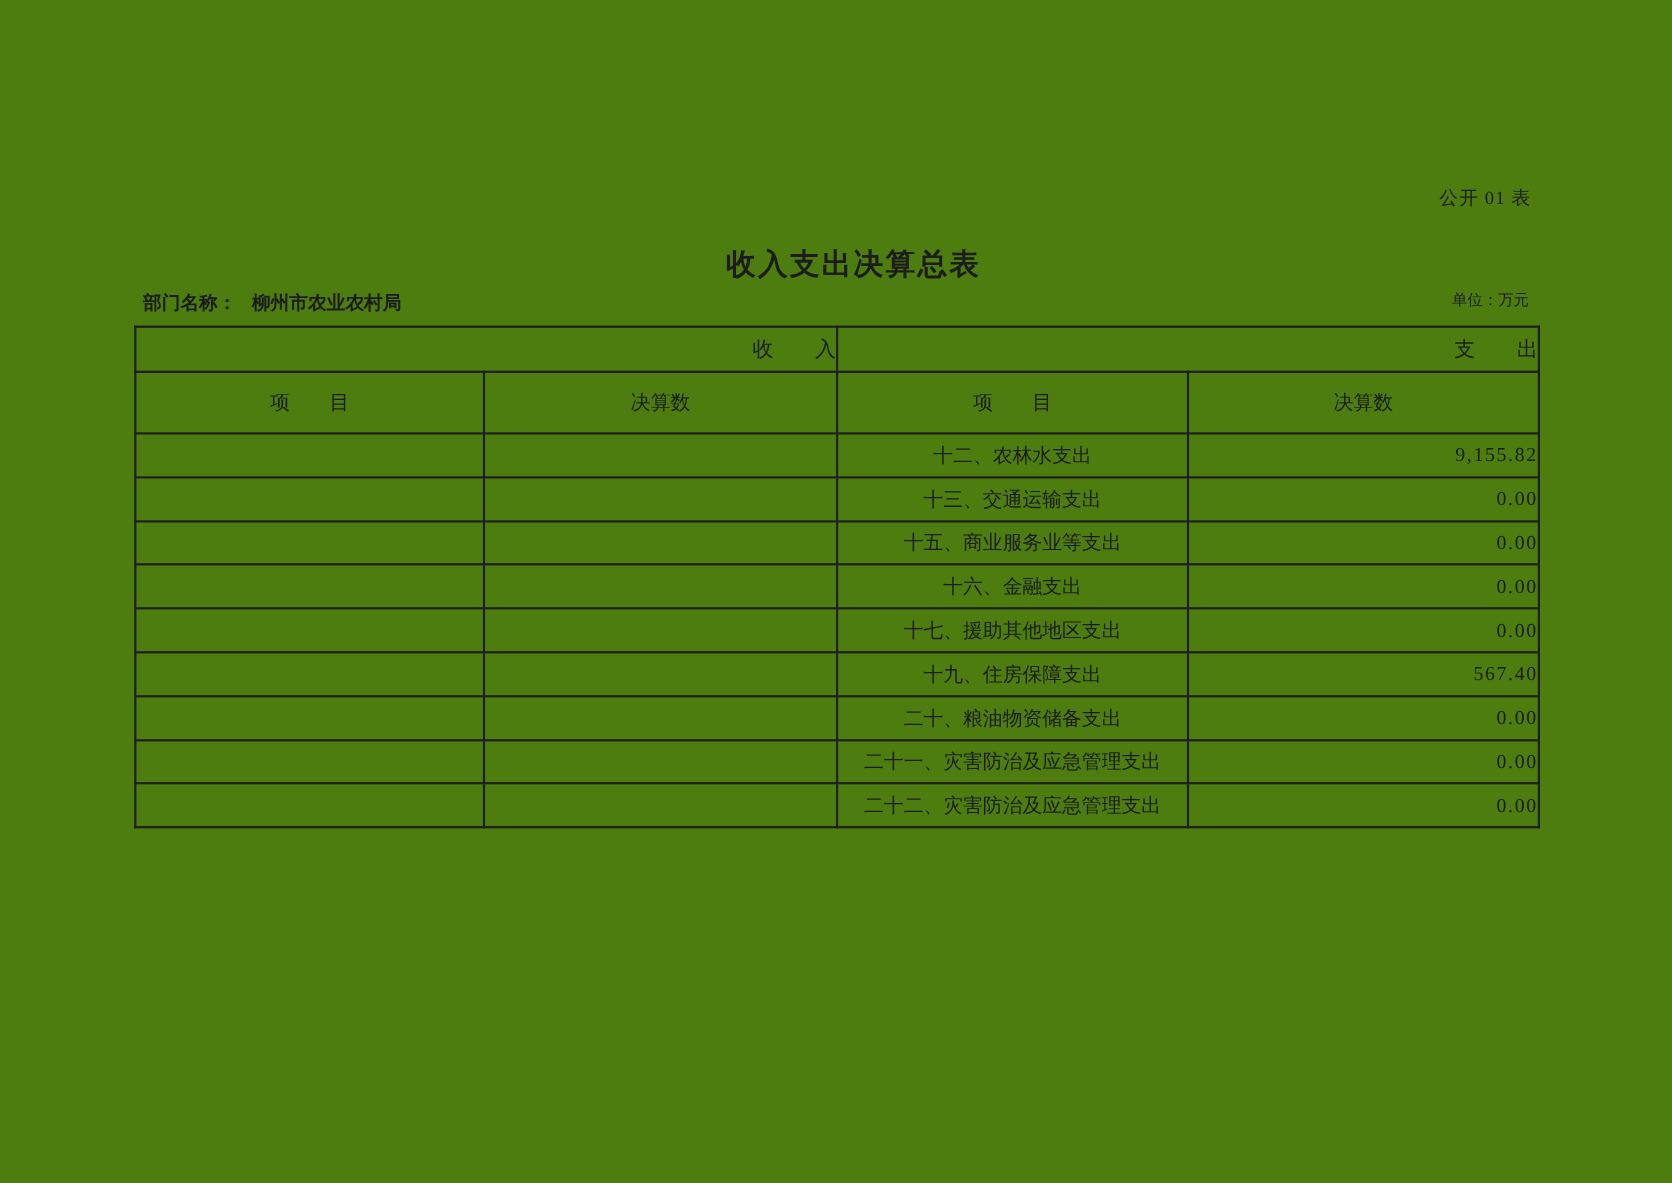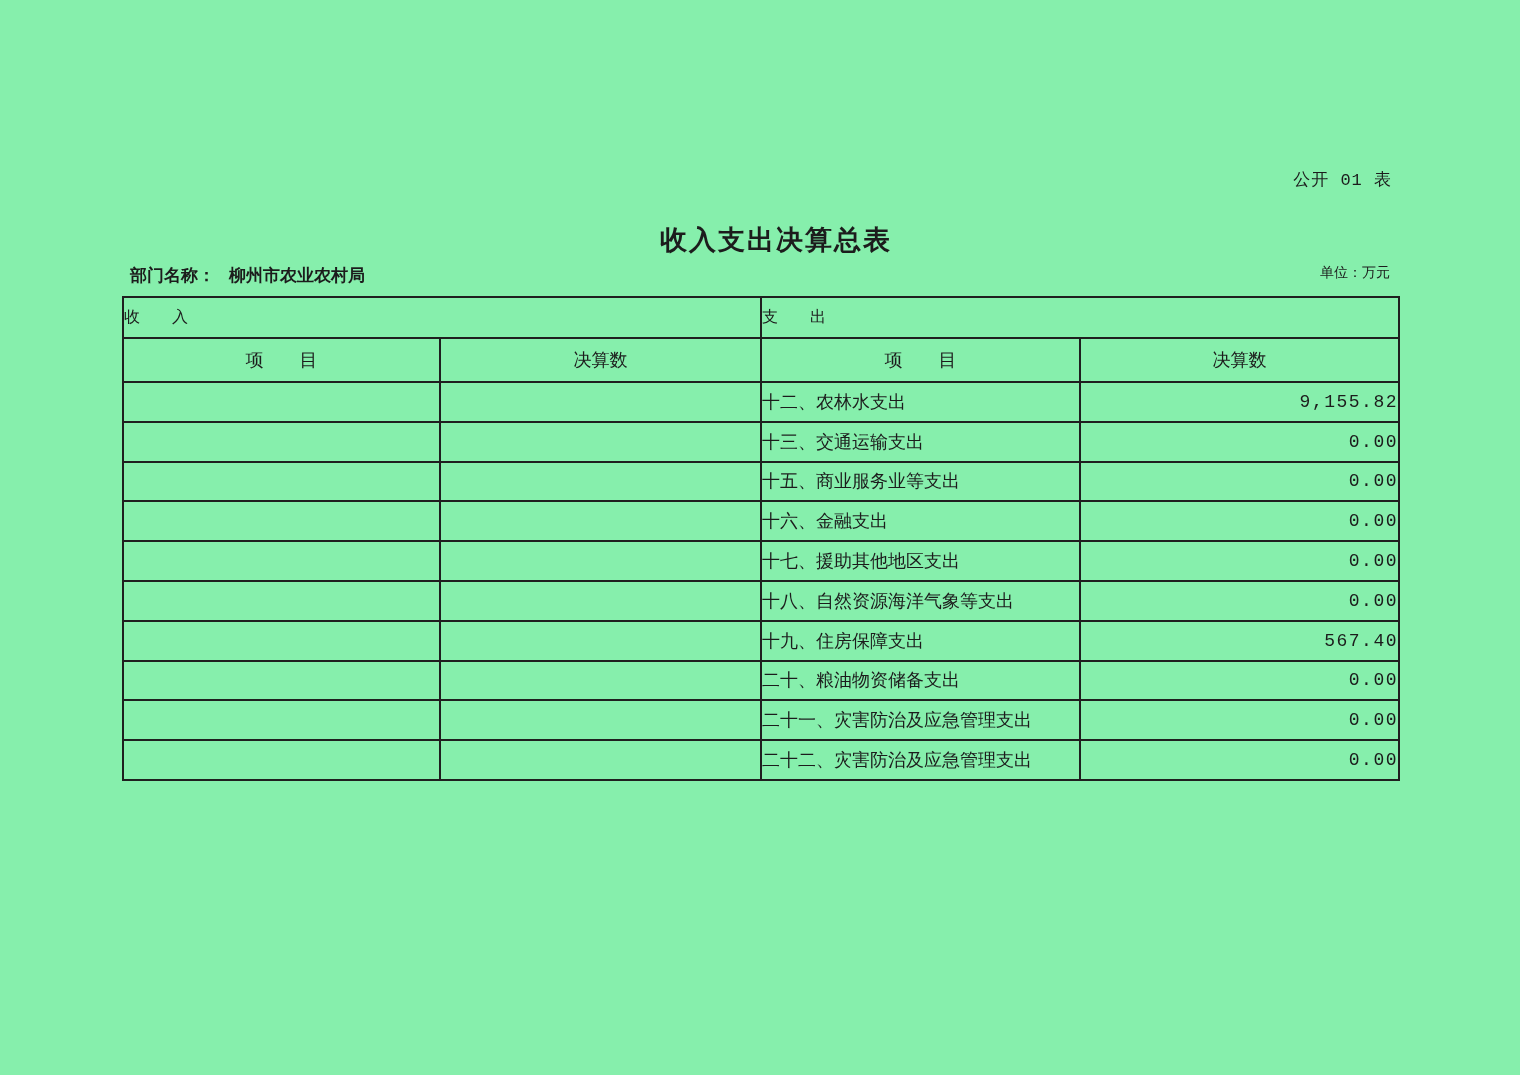--- a/index.html
+++ b/index.html
@@ -1,22 +1,22 @@
 <!DOCTYPE html>
 <html><head>
 <meta charset="utf-8">
 <style>
   * { box-sizing: border-box; }
   html, body { margin: 0; padding: 0; background: #ffffff; }
   .page {
     position: relative;
     width: 1520px;
     height: 1075px;
-    background: #86efac;
-    font-family: Liberation Mono, monospace;
+    background: #4d7c0f;
+    font-family: Liberation Serif, serif;
     color: #1c1c1c;
     overflow: hidden;
   }
   .doc-label {
     position: absolute;
     top: 168px;
     right: 128px;
     font-size: 17px;
     letter-spacing: 1px;
   }
@@ -55,25 +55,25 @@
   }
   table.main-table td {
     border: 2px solid #1f1f1f;
     padding: 0;
     font-size: 18px;
     vertical-align: middle;
     overflow: hidden;
     white-space: nowrap;
   }
   tr.section-header-row { height: 41px; }
-  tr.section-header-row td { text-align: left; font-size: 16px; }
-  tr.column-header-row { height: 44px; }
+  tr.section-header-row td { text-align: right; font-size: 19px; }
+  tr.column-header-row { height: 56px; }
   tr.column-header-row td { text-align: center; }
   tr.data-row { height: 39.8px; }
-  td.item-cell { text-align: left; padding-left: 10px; }
+  td.item-cell { text-align: center; padding-left: 10px; }
   td.amount-cell { text-align: right; padding-right: 10px; letter-spacing: 1.5px; margin-left: 29px; }
 </style>
 </head>
 <body>
 
 <div class="page">
 
   <div class="doc-label">公开 01 表</div>
 
   <h1 class="title">收入支出决算总表</h1>
@@ -129,26 +129,20 @@
       </tr>
       <tr class="data-row">
         <td class="item-cell"></td>
         <td class="amount-cell"></td>
         <td class="item-cell">十七、援助其他地区支出</td>
         <td class="amount-cell">0.00</td>
       </tr>
       <tr class="data-row">
         <td class="item-cell"></td>
         <td class="amount-cell"></td>
-        <td class="item-cell">十八、自然资源海洋气象等支出</td>
-        <td class="amount-cell">0.00</td>
-      </tr>
-      <tr class="data-row">
-        <td class="item-cell"></td>
-        <td class="amount-cell"></td>
         <td class="item-cell">十九、住房保障支出</td>
         <td class="amount-cell">567.40</td>
       </tr>
       <tr class="data-row">
         <td class="item-cell"></td>
         <td class="amount-cell"></td>
         <td class="item-cell">二十、粮油物资储备支出</td>
         <td class="amount-cell">0.00</td>
       </tr>
       <tr class="data-row">

